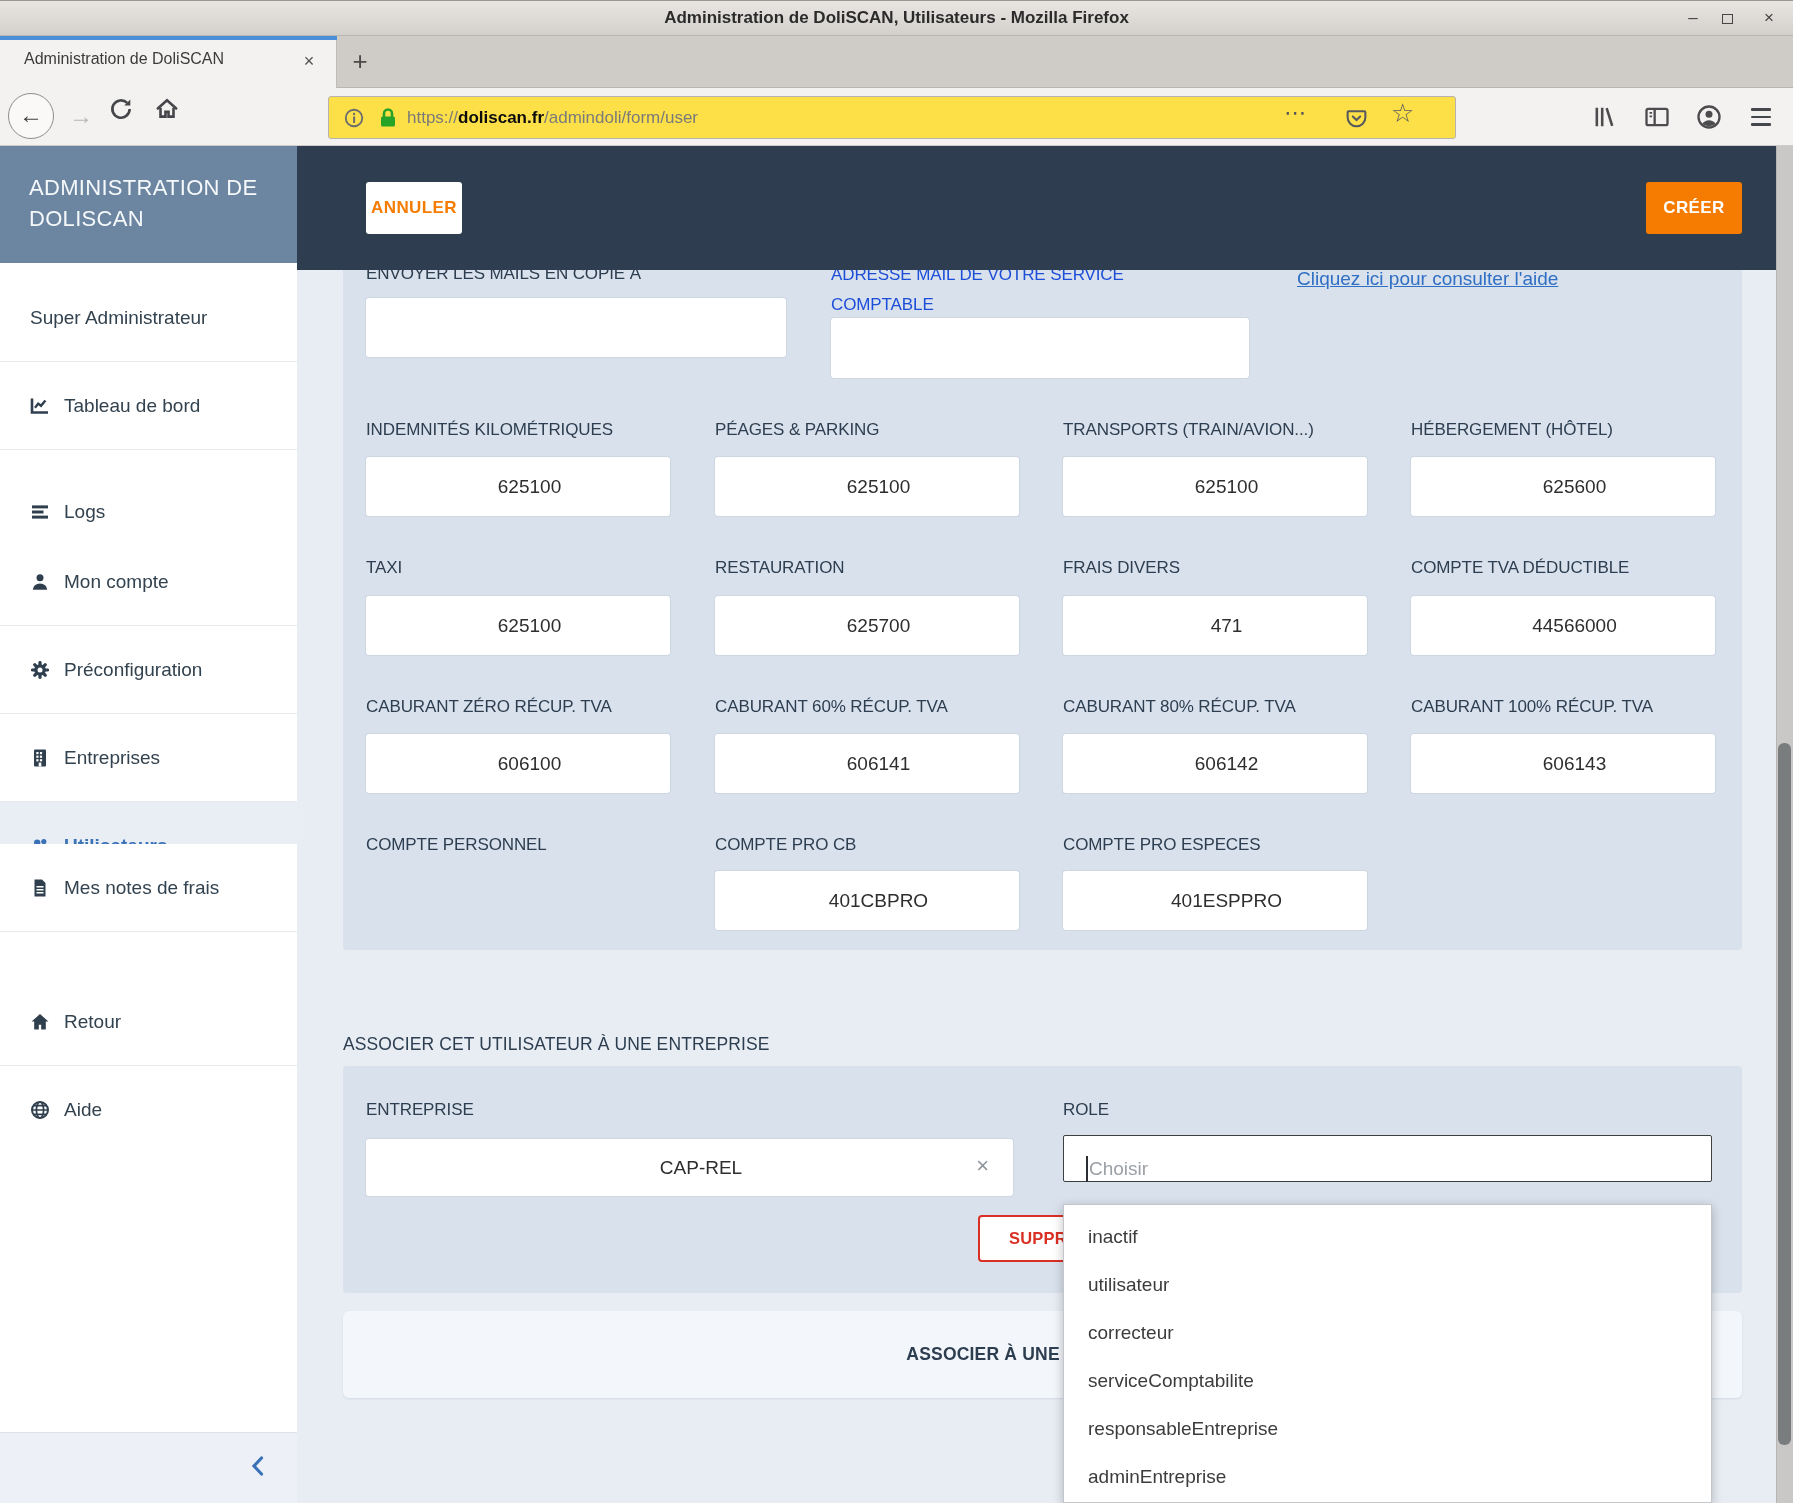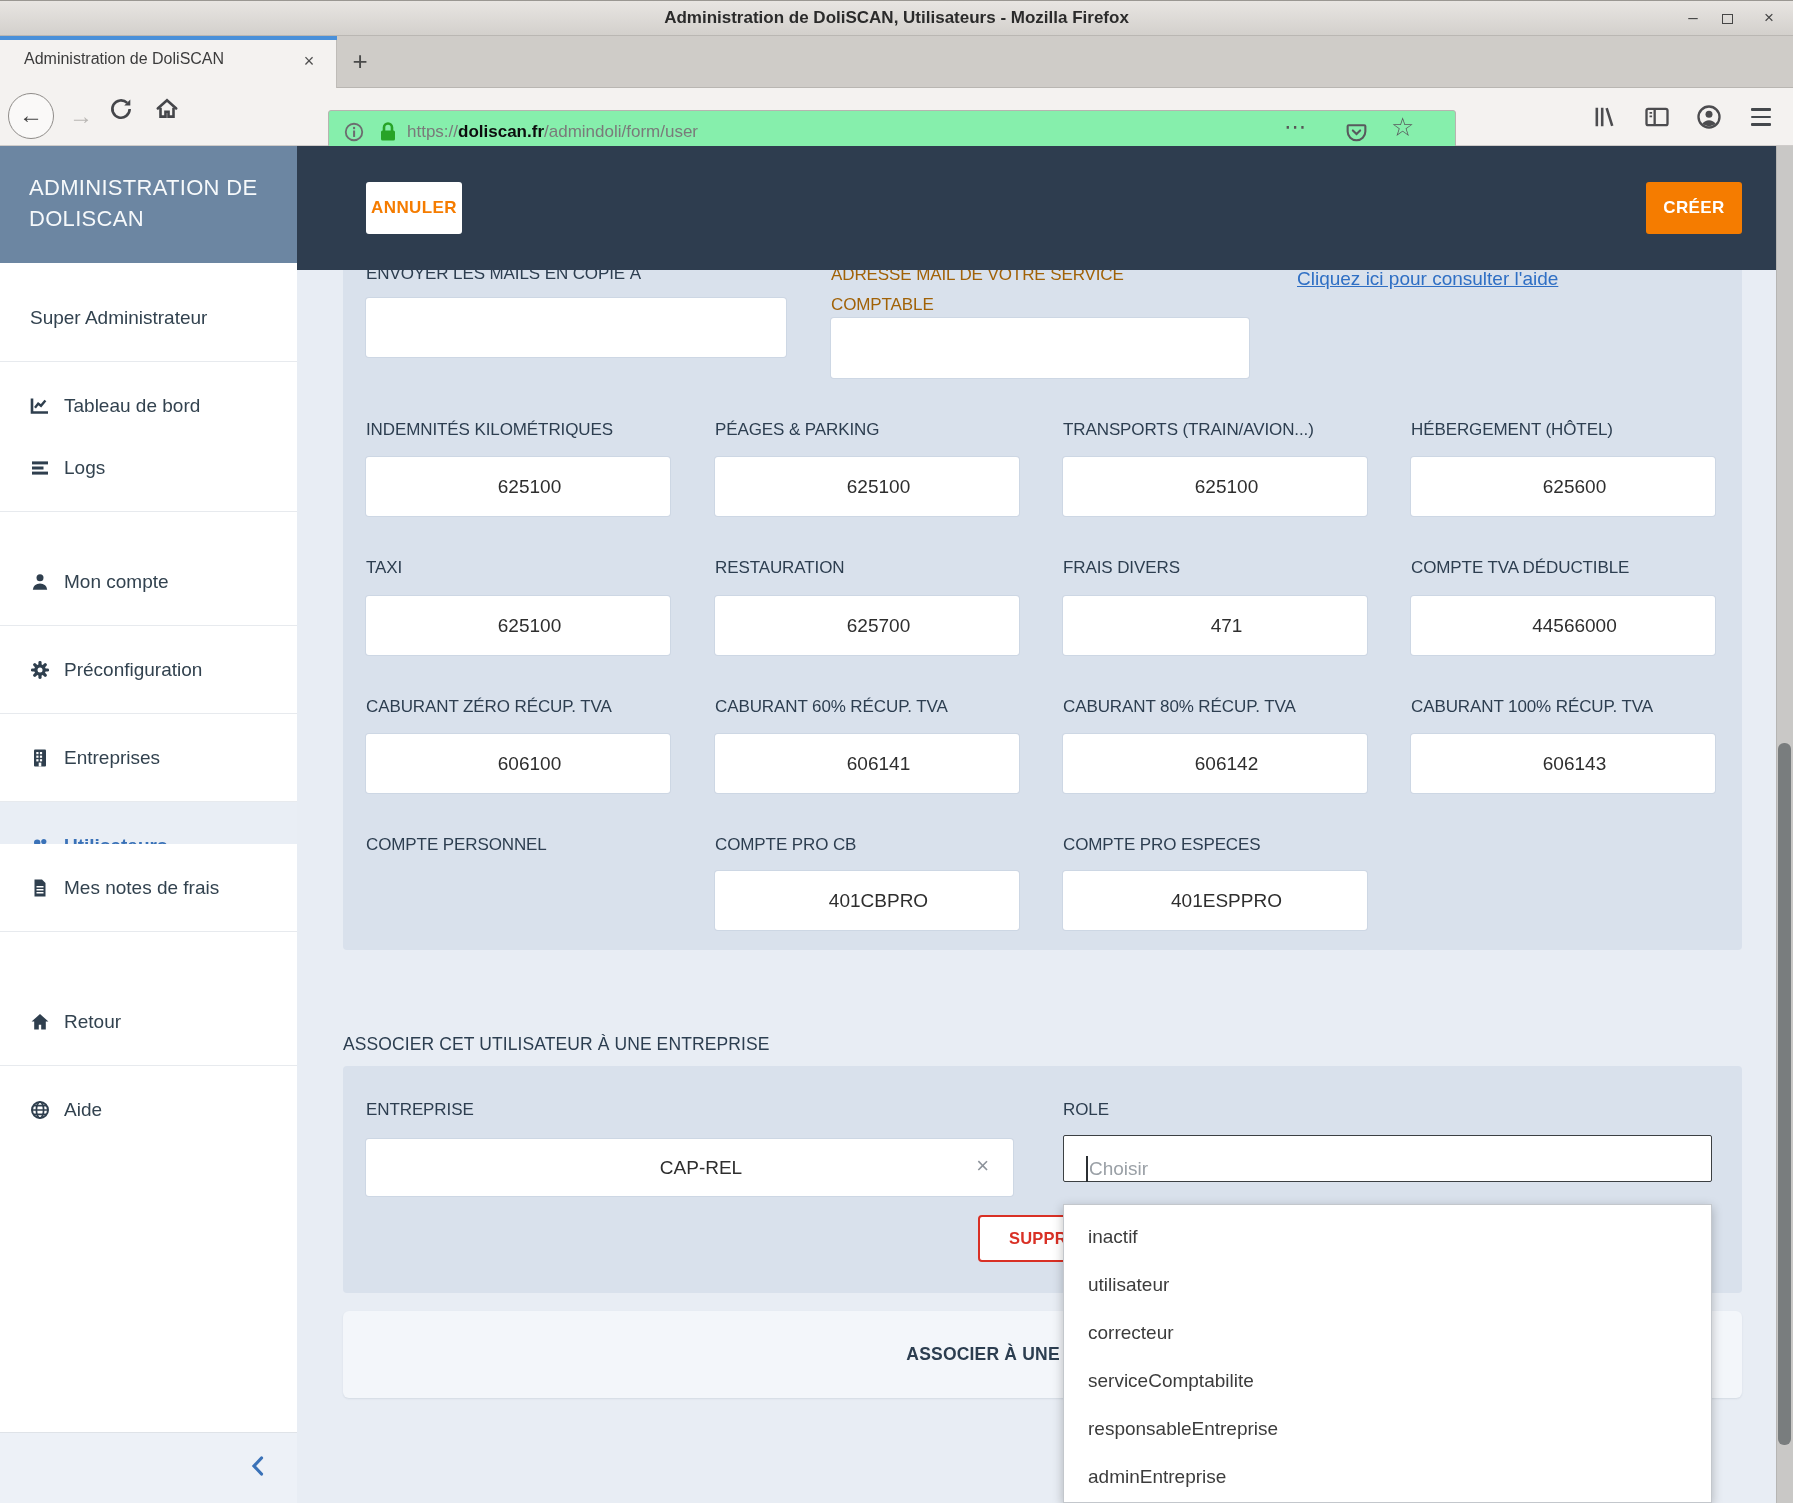--- a/index.html
+++ b/index.html
@@ -18,21 +18,21 @@
   .tab{left:0;top:0;width:337px;height:52px;background:#f4f2f0;border-right:1px solid #bfbcb8;box-sizing:border-box;}
   .tabstripe{left:0;top:0;width:337px;height:4px;background:#4a90d9;}
   .tablabel{left:24px;top:14px;width:258px;font-size:16px;color:#3c3c3c;white-space:nowrap;overflow:hidden;}
   .tabfade{left:230px;top:6px;width:55px;height:42px;background:linear-gradient(90deg,rgba(244,242,240,0),#f4f2f0 85%);}
   .tabclose{left:296px;top:13px;width:26px;height:26px;text-align:center;line-height:25px;font-size:18px;color:#4f4f4f;}
   .newtab{left:340px;top:8px;width:40px;height:36px;text-align:center;line-height:34px;font-size:26px;color:#4a4a4a;}
   .toolbar{left:0;top:88px;width:1793px;height:58px;background:#f4f2f0;border-bottom:1px solid #cfccca;box-sizing:border-box;}
   .navbtn{top:8px;width:42px;height:42px;text-align:center;line-height:40px;font-size:24px;color:#3f3f3f;}
   .backcircle{left:8px;top:5px;width:46px;height:46px;border:1px solid #8f8c89;border-radius:50%;
     background:#faf9f8;box-sizing:border-box;text-align:center;line-height:42px;font-size:24px;color:#3f3f3f;}
-  .urlbar{left:328px;top:8px;width:1128px;height:43px;background:#86efac;border:1px solid #b7b4b0;border-radius:3px;box-sizing:border-box;margin-top:14px;}
+  .urlbar{left:328px;top:8px;width:1128px;height:43px;background:#fde047;border:1px solid #b7b4b0;border-radius:3px;box-sizing:border-box;}
   .urltext{left:78px;top:0;line-height:41px;font-size:17px;color:#7a7a7a;white-space:nowrap;}
   .urltext b{color:#0c0c0d;font-weight:bold;}
   .iconbtn{top:6px;width:34px;height:30px;display:flex;align-items:center;justify-content:center;}
   .hamb span{display:block;width:20px;height:2.6px;background:#44484c;margin:2.6px 0;border-radius:1px;}
   .bluedot{left:1726px;top:94px;width:9px;height:9px;border-radius:50%;background:#1f9bff;}
   
   .sidebar{left:0;top:146px;width:297px;height:1357px;background:#ffffff;}
   .sb-head{left:0;top:146px;width:297px;height:117px;background:#6c86a2;box-sizing:border-box;
     padding:26px 26px 0 29px;color:#f6f9fb;font-size:22px;line-height:31px;letter-spacing:0.3px;}
   .sb-item{left:0;width:297px;height:88px;display:flex;align-items:center;box-sizing:border-box;
@@ -44,21 +44,21 @@
   .collapse{left:240px;top:1448px;width:36px;height:36px;display:flex;align-items:center;justify-content:center;}
   
   .content-bg{left:297px;top:146px;width:1479px;height:1357px;background:#e8edf4;}
   .darkheader{left:297px;top:146px;width:1479px;height:124px;background:#2e3d4f;z-index:30;}
   .btn-cancel{left:69px;top:36px;width:96px;height:52px;background:#fff;border-radius:3px;
     color:#f57c00;font-weight:bold;font-size:17px;text-align:center;line-height:52px;letter-spacing:0.4px;}
   .btn-create{left:1349px;top:36px;width:96px;height:52px;background:#f57c00;border-radius:3px;
     color:#fff;font-weight:bold;font-size:17px;text-align:center;line-height:52px;letter-spacing:0.4px;}
   .panel{background:#d9e1ec;border-radius:4px;}
   .lbl{font-size:17px;color:#2d3e50;white-space:nowrap;letter-spacing:-0.1px;z-index:5;}
-  .lblwrap{font-size:17px;color:#a16207;line-height:30px;letter-spacing:-0.1px;z-index:5;}
+  .lblwrap{font-size:17px;color:#1d4ed8;line-height:30px;letter-spacing:-0.1px;z-index:5;}
   .inp{background:#fff;border-radius:3px;box-shadow:0 0 0 1px rgba(110,130,160,0.10);z-index:5;}
   .inp .val{display:block;padding-left:23px;font-size:19px;color:#2e2e2e;white-space:nowrap;text-align:center;}
   .helplink{font-size:19px;line-height:42px;color:#2f6fc4;text-decoration:underline;z-index:5;}
   .sectitle{font-size:17.5px;color:#2c3e50;letter-spacing:0.1px;}
   .clear-x{font-size:22px;color:#8d939b;}
   .combo{background:#fff;border:1px solid #3c4043;border-radius:2px;box-sizing:border-box;z-index:5;}
   .caret{display:inline-block;width:2px;height:26px;background:#2b2f33;vertical-align:middle;margin:0 1px 0 0;}
   .placeholder{font-size:19px;color:#9aa0a6;vertical-align:middle;}
   .btn-del{left:978px;top:1215px;width:162px;height:47px;background:#fff;border:2px solid #d93025;border-radius:4px;
     box-sizing:border-box;color:#d93025;font-weight:bold;font-size:16.5px;text-align:center;line-height:43px;z-index:10;letter-spacing:0.2px;}
@@ -171,21 +171,21 @@
   </div>
   <div class="abs sb-item" style="top:362px;">
     <span class="icn">
       <svg viewBox="0 0 20 20" width="20" height="20">
           <path d="M2 2.5v14h16" fill="none" stroke="currentColor" stroke-width="2.6"></path>
           <path d="M5 11.8l3.2-4.2 2.8 2.2 4.4-5.4" fill="none" stroke="currentColor" stroke-width="2.4"></path>
         </svg>
     </span>
     <span>Tableau de bord</span>
   </div>
-  <div class="abs sb-item" style="top:424px;">
+  <div class="abs sb-item" style="top:468px;">
     <span class="icn">
       <svg viewBox="0 0 20 20" width="20" height="20" fill="currentColor">
           <rect x="2" y="3.4" width="16" height="3"></rect>
           <rect x="2" y="8.5" width="11.5" height="3"></rect>
           <rect x="2" y="13.6" width="16" height="3"></rect>
         </svg>
     </span>
     <span>Logs</span>
   </div>
   <div class="abs sb-item" style="top:538px;">

